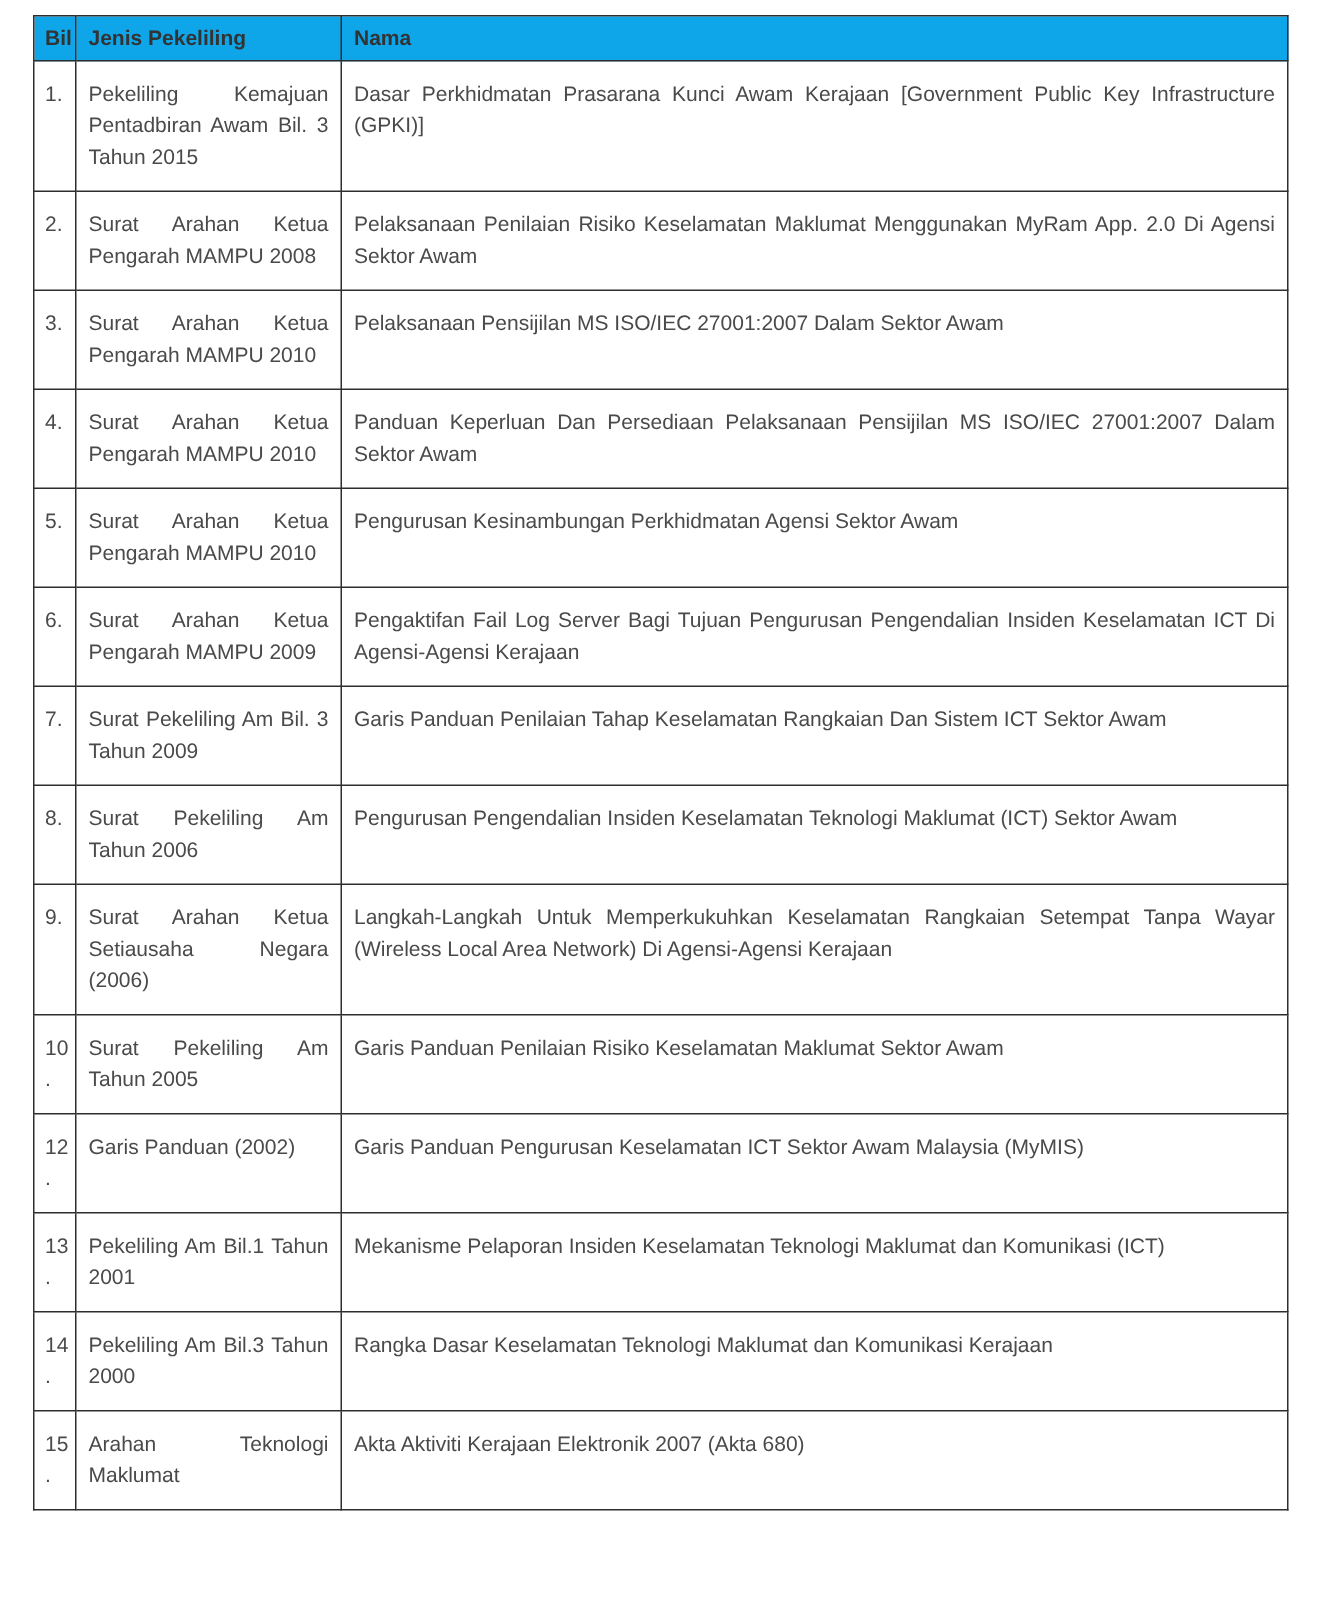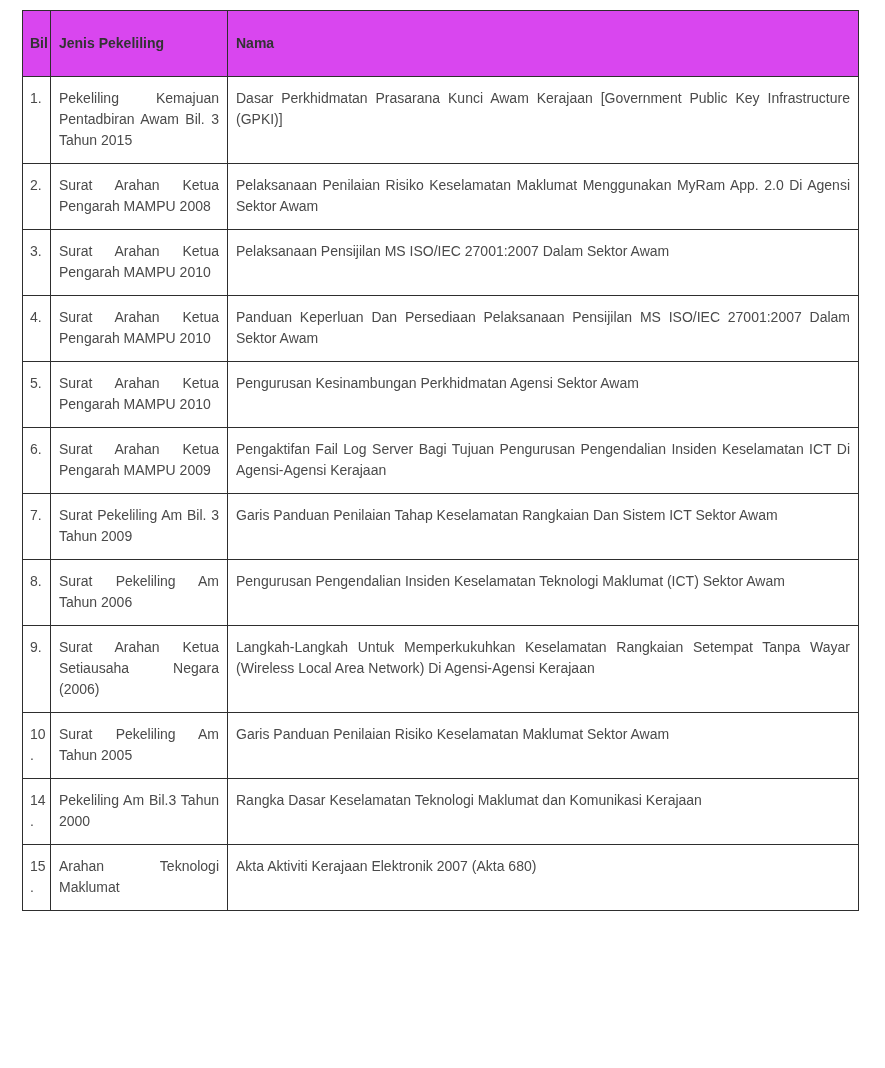--- a/index.html
+++ b/index.html
@@ -23,25 +23,25 @@
   col.c-nama  { width: 631px; }
   th, td {
     border: 1px solid #2e2e2e;
     vertical-align: top;
     font-size: 14px;
     line-height: 21px;
     box-sizing: border-box;
     word-wrap: break-word;
   }
   th {
-    background: #d946ef;
+    background: #0ea5e9;
     color: #333333;
     font-weight: bold;
     text-align: left;
-    padding: 22px 8px;
+    padding: 4px 8px;
   }
   td {
     color: #4a4a4a;
     background: #ffffff;
     padding: 11px 8px 12px 8px;
     text-align: justify;
   }
   th.bil, td.bil {
     padding-left: 7px;
     padding-right: 2px;
@@ -111,20 +111,30 @@
         <td class="bil">9.</td>
         <td>Surat Arahan Ketua Setiausaha Negara (2006)</td>
         <td><span>Langkah-Langkah Untuk Memperkukuhkan Keselamatan Rangkaian Setempat Tanpa Wayar (</span><span class="it">Wireless Local Area Network</span><span>) Di Agensi-Agensi Kerajaan</span></td>
       </tr>
       <tr>
         <td class="bil">10.</td>
         <td>Surat Pekeliling Am Tahun 2005</td>
         <td>Garis Panduan Penilaian Risiko Keselamatan Maklumat Sektor Awam</td>
       </tr>
       <tr>
+        <td class="bil">12.</td>
+        <td>Garis Panduan (2002)</td>
+        <td>Garis Panduan Pengurusan Keselamatan ICT Sektor Awam Malaysia (MyMIS)</td>
+      </tr>
+      <tr>
+        <td class="bil">13.</td>
+        <td>Pekeliling Am Bil.1 Tahun 2001</td>
+        <td>Mekanisme Pelaporan Insiden Keselamatan Teknologi Maklumat dan Komunikasi (ICT)</td>
+      </tr>
+      <tr>
         <td class="bil">14.</td>
         <td>Pekeliling Am Bil.3 Tahun 2000</td>
         <td>Rangka Dasar Keselamatan Teknologi Maklumat dan Komunikasi Kerajaan</td>
       </tr>
       <tr>
         <td class="bil">15.</td>
         <td>Arahan Teknologi Maklumat</td>
         <td>Akta Aktiviti Kerajaan Elektronik 2007 (Akta 680)</td>
       </tr>
 

